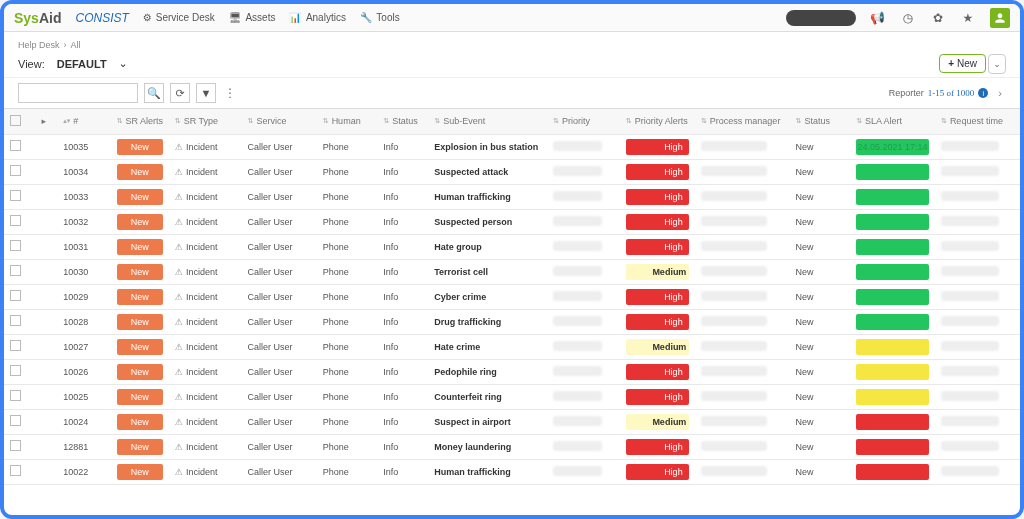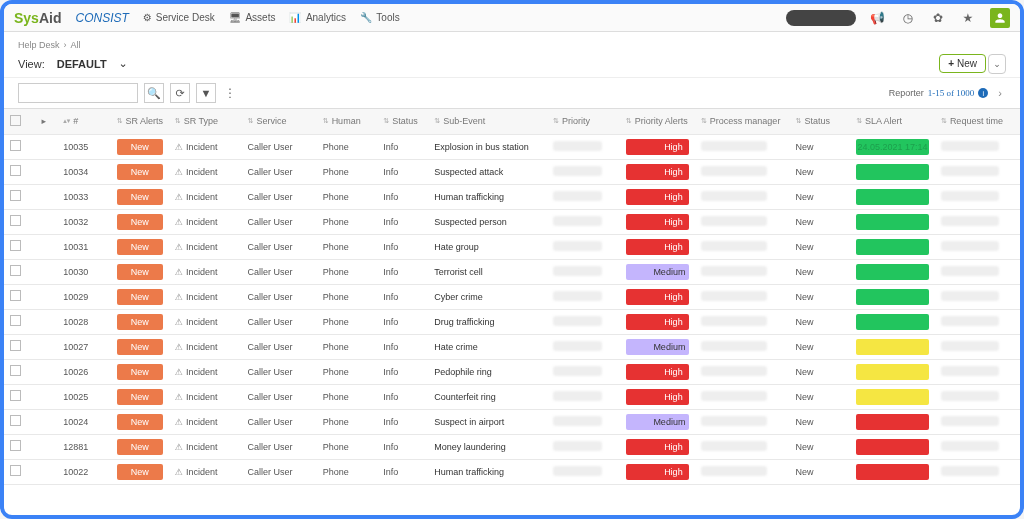--- a/index.html
+++ b/index.html
@@ -32,26 +32,26 @@
 .table-wrap { overflow: auto; height: calc(100% - 104px); border-top: 1px solid #ddd; }
 table { border-collapse: collapse; width: 100%; table-layout: fixed; }
 th, td { border-bottom: 1px solid #e8e8e8; padding: 4px 6px; text-align: left; font-size: 9px; color: #555; height: 25px; white-space: nowrap; overflow: hidden; }
 th { background: #f7f7f7; color: #777; font-weight: normal; position: sticky; top: 0; }
 .th-inner { display: flex; align-items: center; gap: 3px; }
 .sorter { font-size: 7px; color: #aaa; }
 .cb { width: 11px; height: 11px; border: 1px solid #bbb; cursor: pointer; display: inline-block; }
 .pill-alert { display: inline-block; padding: 3px 0; border-radius: 2px; text-align: center; font-size: 9px; width: 100%; }
 .alert-new { background: #ec7a4a; color: #fff; }
 .prio-high { background: #e63232; color: #fff; padding-left: 32px; }
-.prio-med { background: #c4b5fd; color: #333; font-weight: normal; padding-left: 24px; }
+.prio-med { background: #fef9c3; color: #333; font-weight: bold; padding-left: 24px; }
 .sla-green { background: #22c55e; color: rgba(0,0,0,0.2); }
 .sla-yellow { background: #f5e642; color: rgba(0,0,0,0.2); }
 .sla-red { background: #e63232; color: rgba(0,0,0,0.1); }
 .blur { color: transparent; background: #eee; border-radius: 3px; height: 10px; width: 80%; display: inline-block; filter: blur(1px); }
-.subevt { font-weight: normal; color: #333; }
+.subevt { font-weight: bold; color: #333; }
 .icn { font-size: 9px; color: #888; margin-right: 3px; }
 .col-cb { width: 26px; } .col-exp { width: 18px; } .col-id { width: 44px; }
 .col-sralert { width: 48px; } .col-srtype { width: 60px; } .col-reporter { width: 62px; }
 .col-source { width: 50px; } .col-event { width: 42px; } .col-subevent { width: 98px; }
 .col-location { width: 60px; } .col-prio { width: 62px; } .col-pm { width: 78px; }
 .col-status { width: 50px; } .col-sla { width: 70px; } .col-req { width: 70px; }
 </style>
 </head>
 <body>
 

